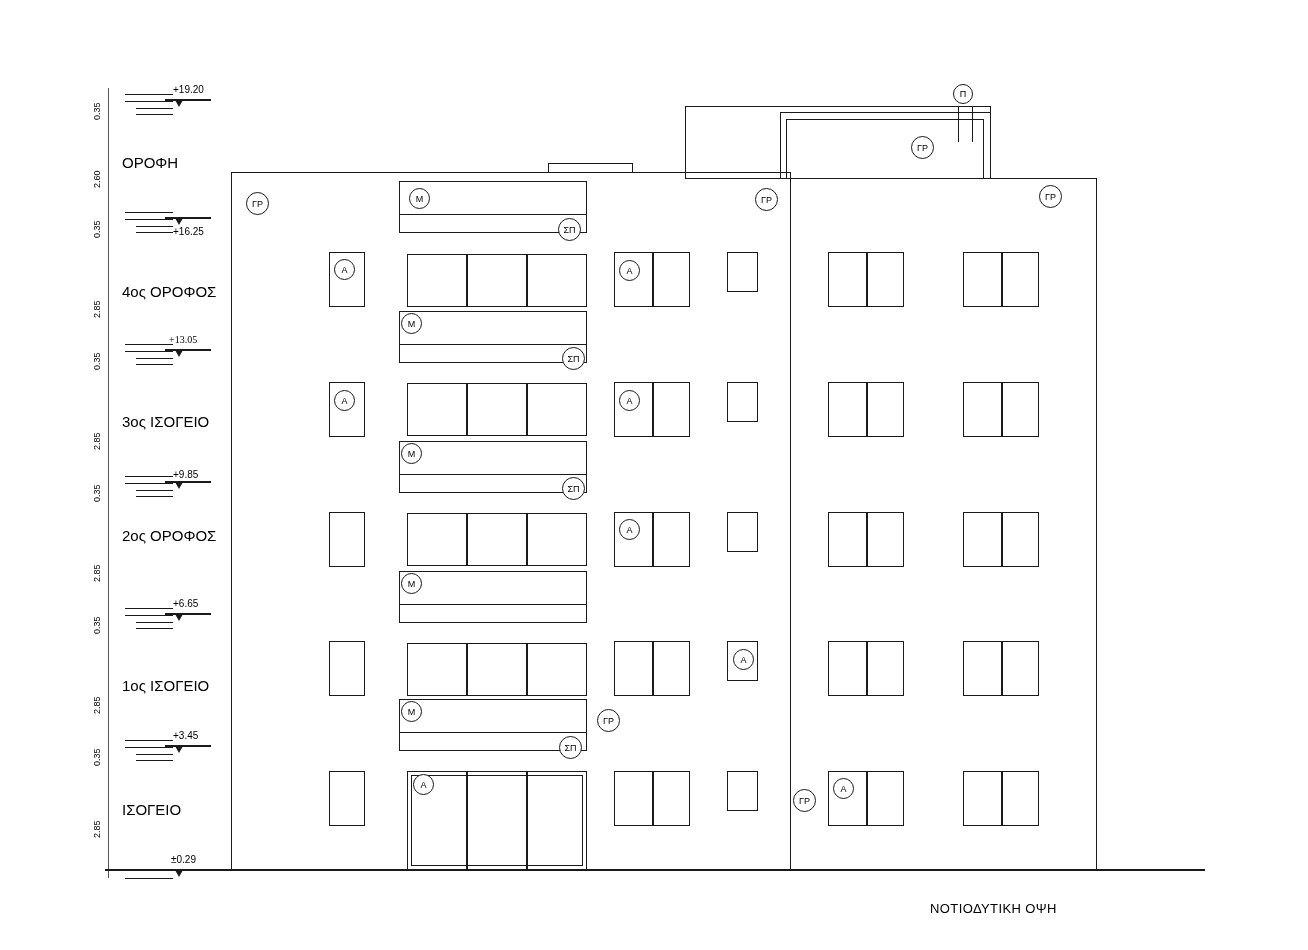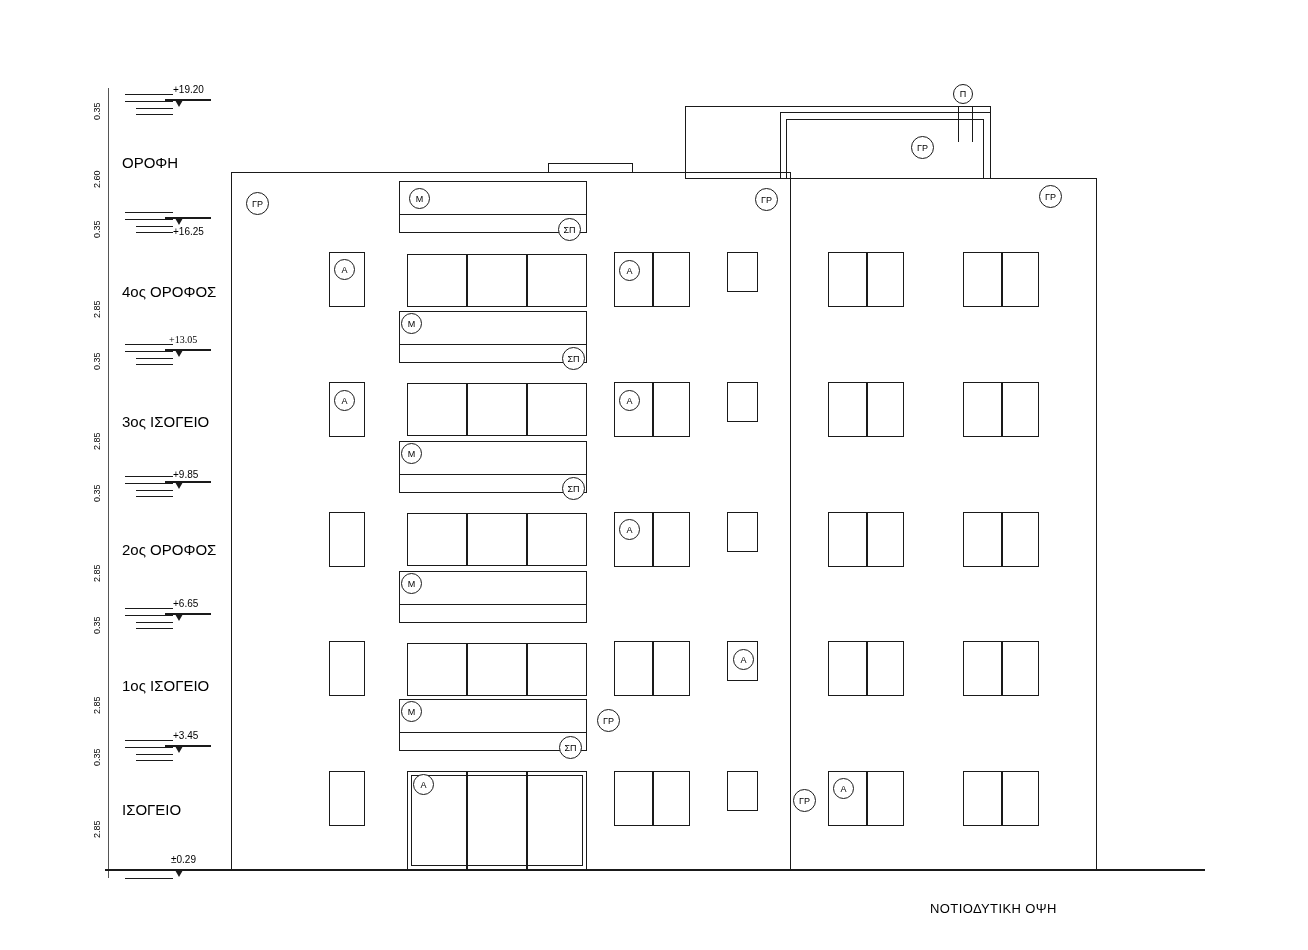--- a/index.html
+++ b/index.html
@@ -71,21 +71,21 @@
 
   <div class="ln h" style="left:125px;top:476px;width:48px;"></div>
   <div class="ln h" style="left:125px;top:483px;width:48px;"></div>
   <div class="ln h" style="left:136px;top:490px;width:37px;"></div>
   <div class="ln h" style="left:136px;top:496px;width:37px;"></div>
   <div class="ln h2" style="left:165px;top:481px;width:46px;"></div>
   <div class="arrow" style="left:175px;top:482px;"></div>
   <div class="txt lvl" style="left:173px;top:456px;margin-top:13px;">+9.85</div>
   <div class="rot" style="left:92px;top:502px;">0.35</div>
   <div class="rot" style="left:92px;top:582px;">2.85</div>
-  <div class="txt" style="left:122px;top:544px;text-align:center;">2ος ΟΡΟΦΟΣ</div>
+  <div class="txt" style="left:122px;top:530px;text-align:center;">2ος ΟΡΟΦΟΣ</div>
 
   <div class="ln h" style="left:125px;top:608px;width:48px;"></div>
   <div class="ln h" style="left:125px;top:615px;width:48px;"></div>
   <div class="ln h" style="left:136px;top:622px;width:37px;"></div>
   <div class="ln h" style="left:136px;top:628px;width:37px;"></div>
   <div class="ln h2" style="left:165px;top:613px;width:46px;"></div>
   <div class="arrow" style="left:175px;top:614px;"></div>
   <div class="txt lvl" style="left:173px;top:598px;">+6.65</div>
   <div class="rot" style="left:92px;top:634px;">0.35</div>
   <div class="rot" style="left:92px;top:714px;">2.85</div>

